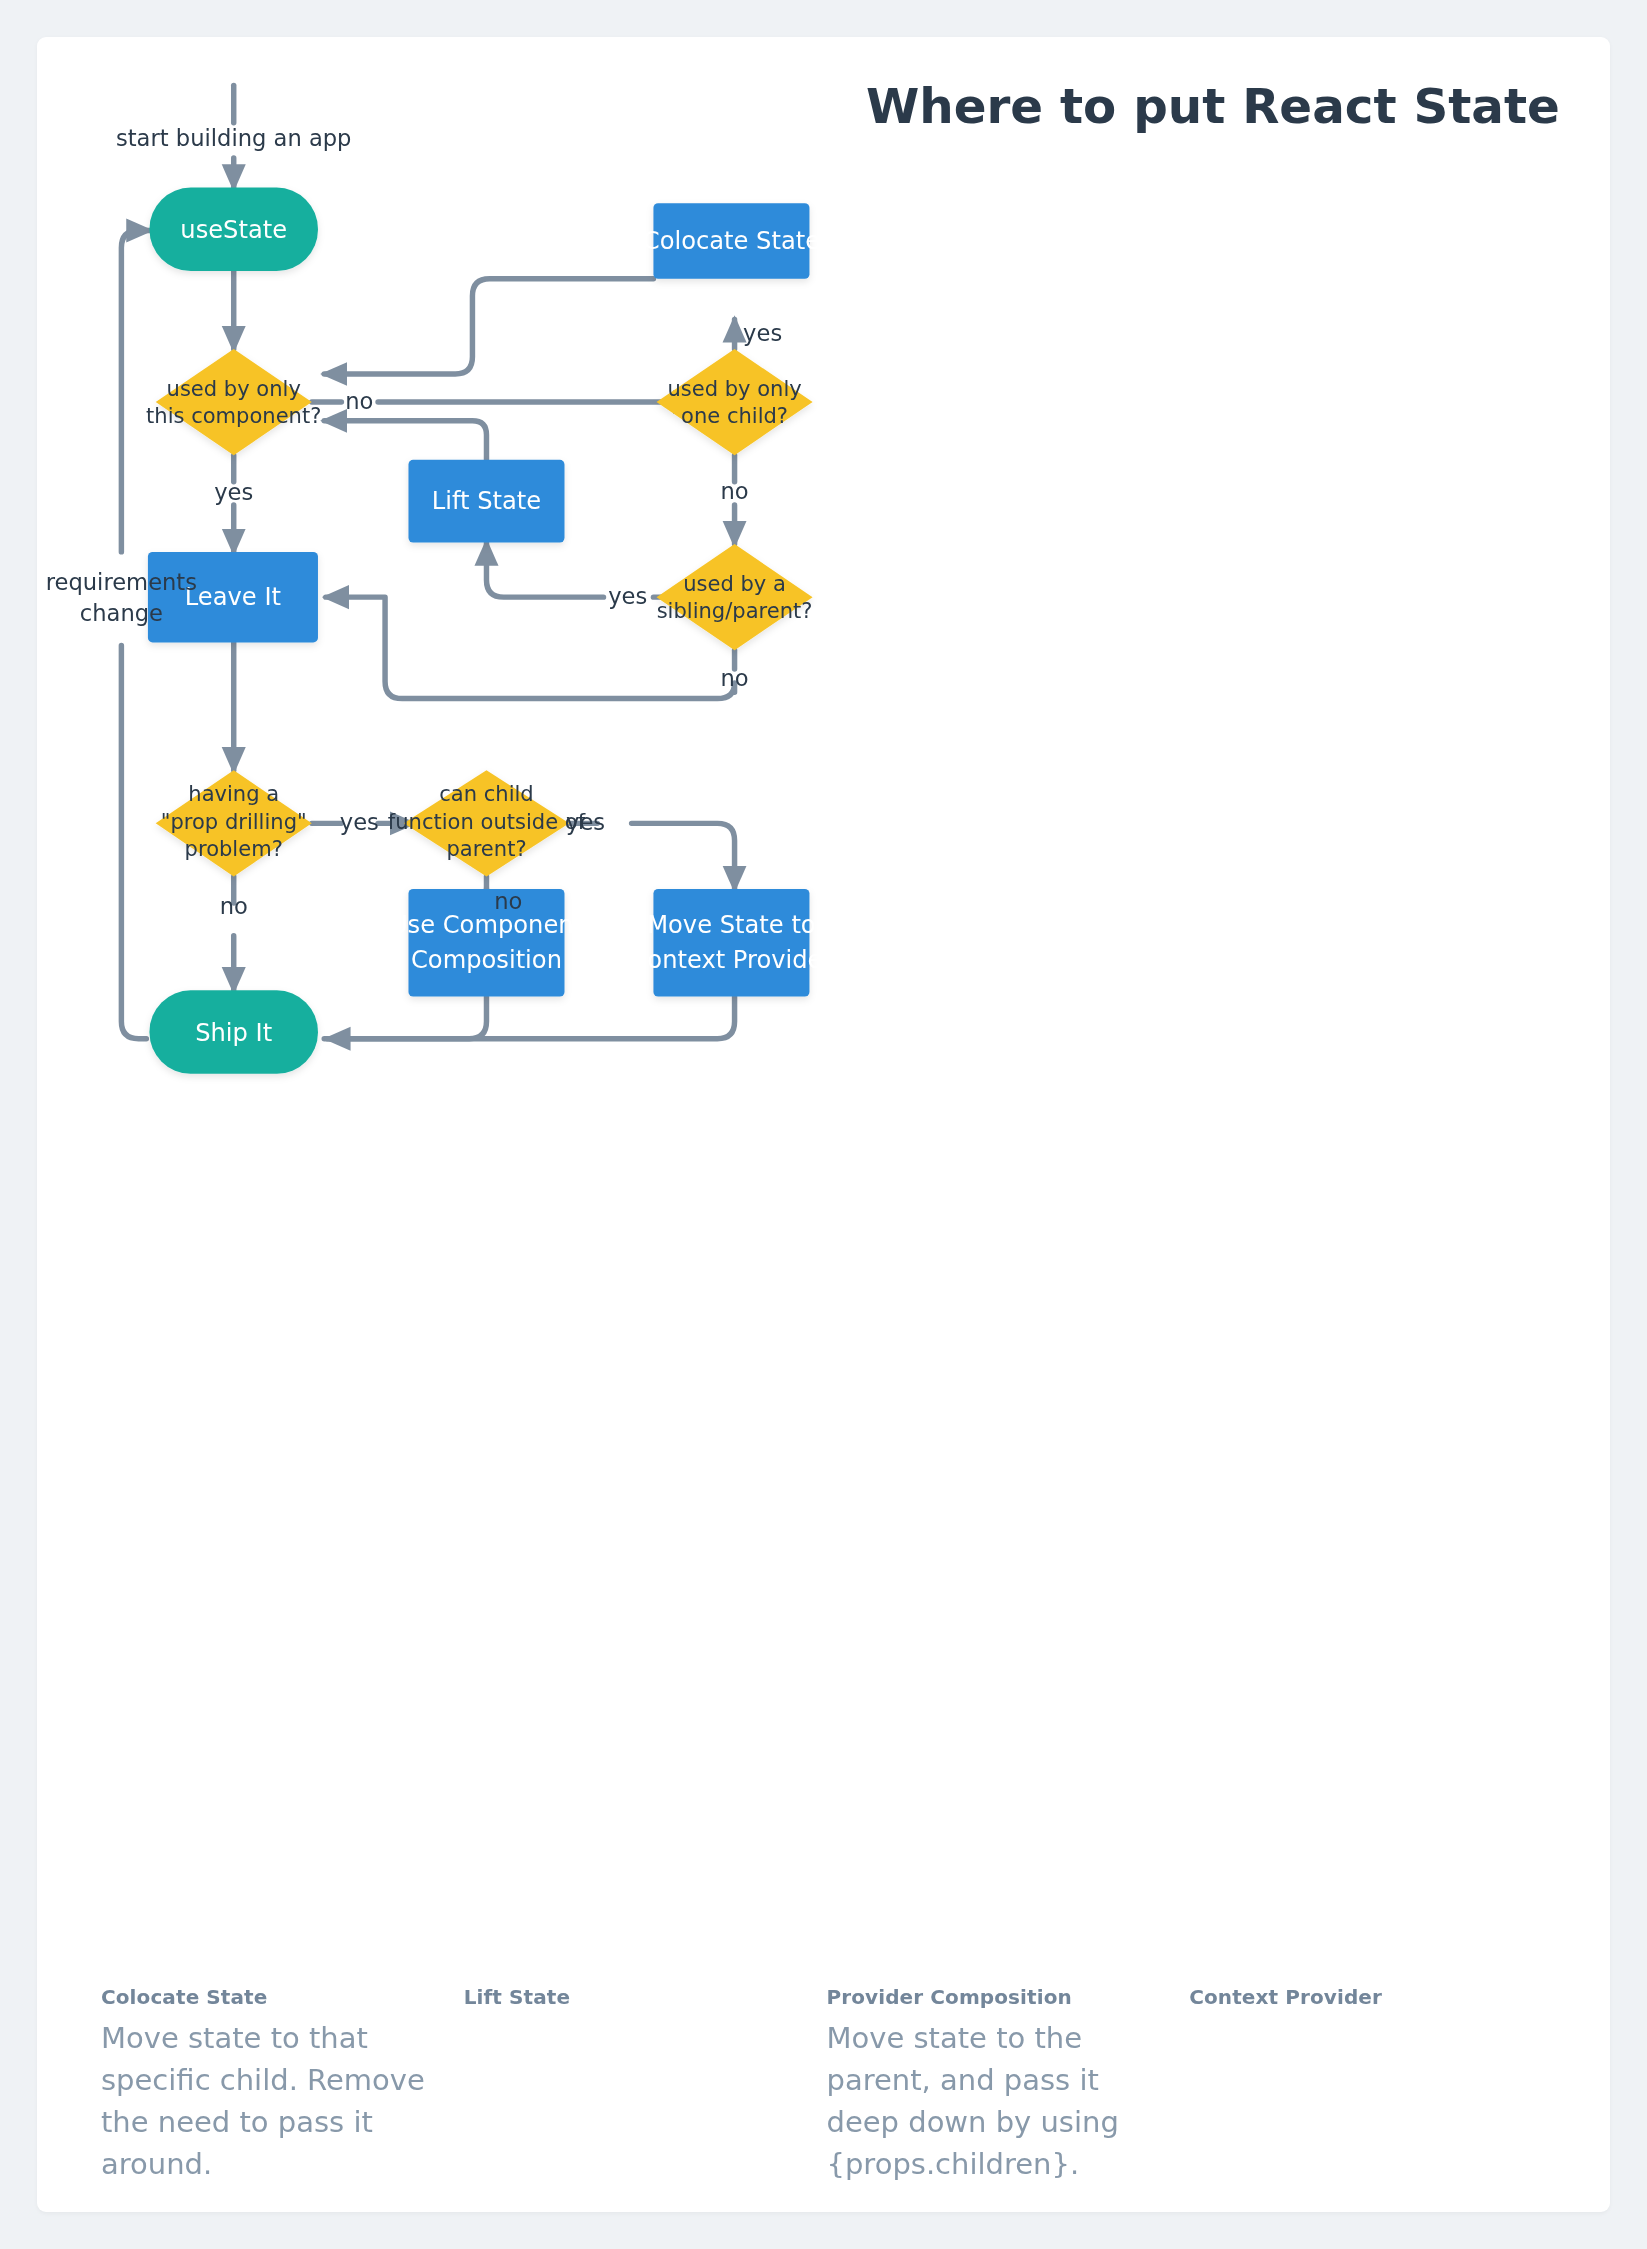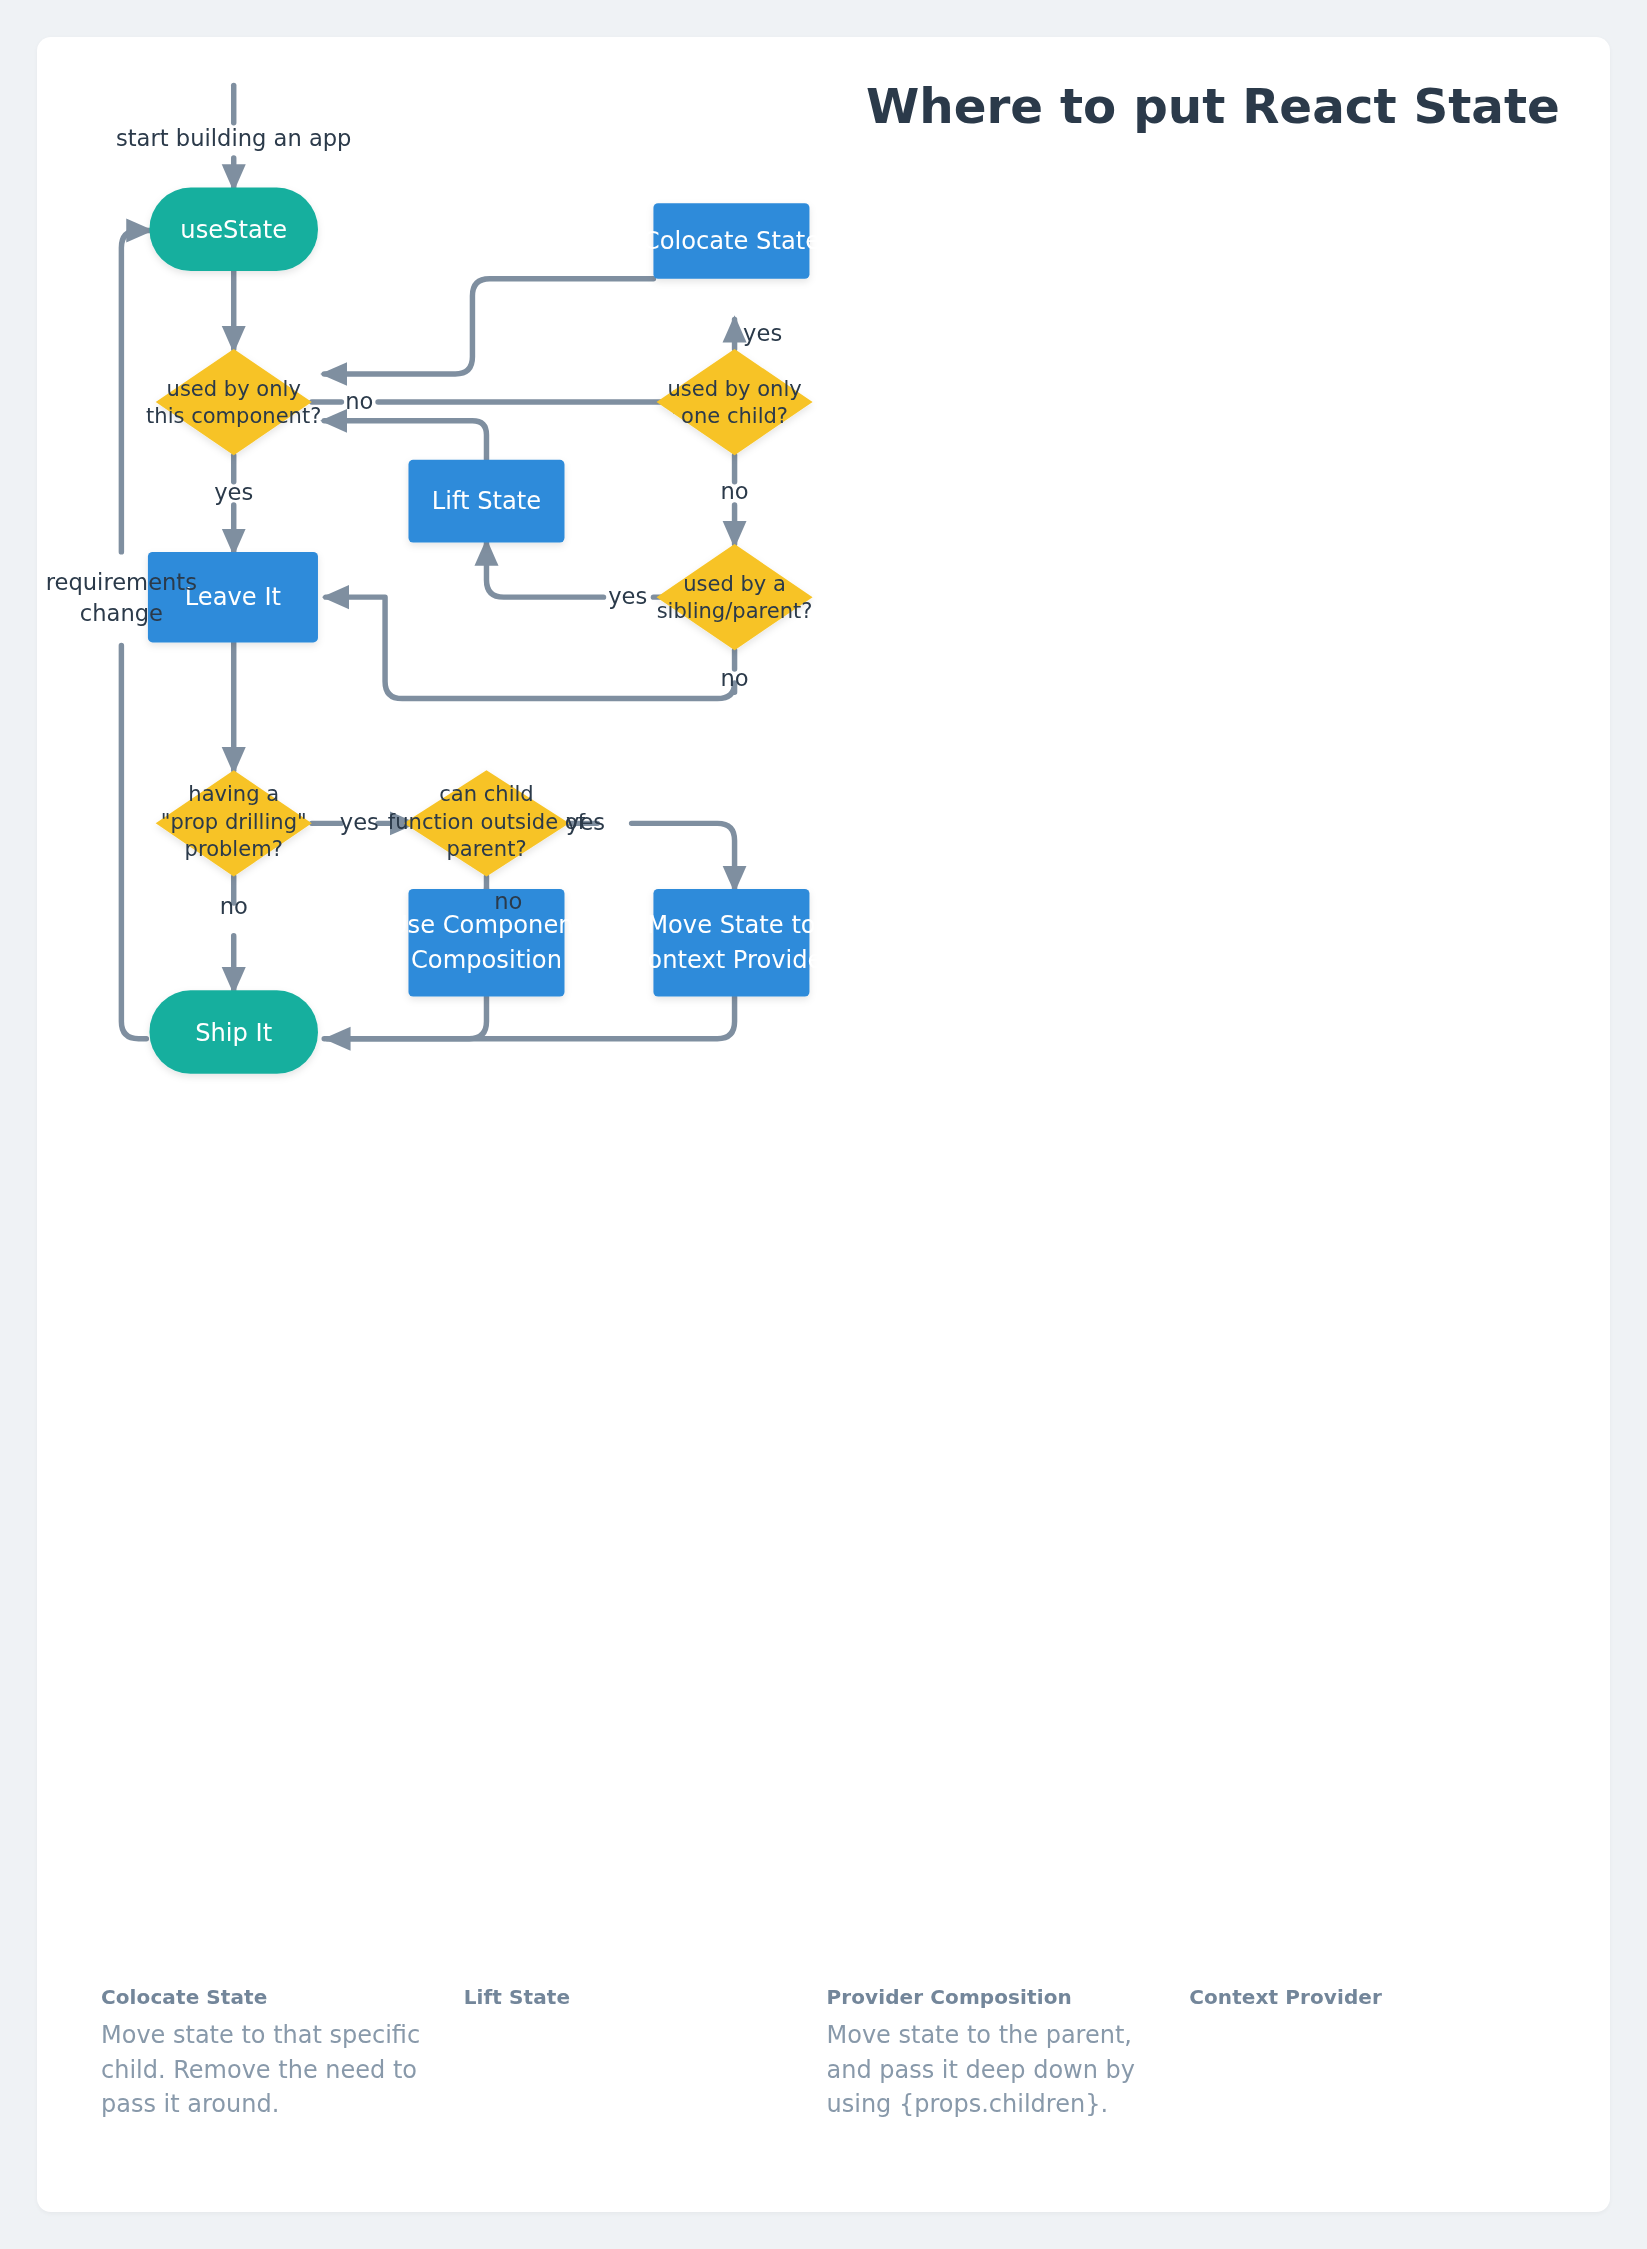--- a/index.html
+++ b/index.html
@@ -6,21 +6,21 @@
   html, body {
     width: 1648px; height: 2250px;
     background: #eff2f5;
     font-family: "DejaVu Sans", "Liberation Sans", sans-serif;
   }
   #card {
     position: absolute;
     left: 37px; top: 37px;
     width: 1573px; height: 2175px;
     background: #ffffff;
-    border-radius: 14px;
+    border-radius: 9px;
     box-shadow: 0 1.6px 4.7px rgba(0,0,0,0.04);
     overflow: hidden;
   }
   #diagram { position: absolute; left: 0; top: 0; width: 1573px; height: 2175px; }
 
   .node-text {
     font-family: "DejaVu Sans", "Liberation Sans", sans-serif;
     font-size: 31px;
     text-anchor: middle;
     dominant-baseline: middle;
@@ -48,21 +48,21 @@
     left: 64px; top: 1948px;
     width: 1451px;
     display: flex;
     gap: 0px;
   }
   .legend-col { width: 363px; padding-right: 30px; }
   .legend-title {
     font-size: 20px; font-weight: bold; color: #73869a;
     margin-bottom: 9.4px; letter-spacing: 0.1px;
   }
-  .legend-body { font-size: 24px; line-height: 1.44; color: #8899aa; }
+  .legend-body { font-size: 29px; line-height: 1.44; color: #8899aa; }
 </style>
 </head>
 <body>
 
 <div id="card">
 
   <svg id="diagram" viewBox="0 0 2016 2788">
     <defs>
       <marker id="arrow" viewBox="0 0 10 10" refX="8.5" refY="5" markerWidth="5" markerHeight="5" orient="auto-start-reverse">
         <path d="M 0 0.6 L 10 5 L 0 9.4 z" fill="#7f8fa0"></path>

